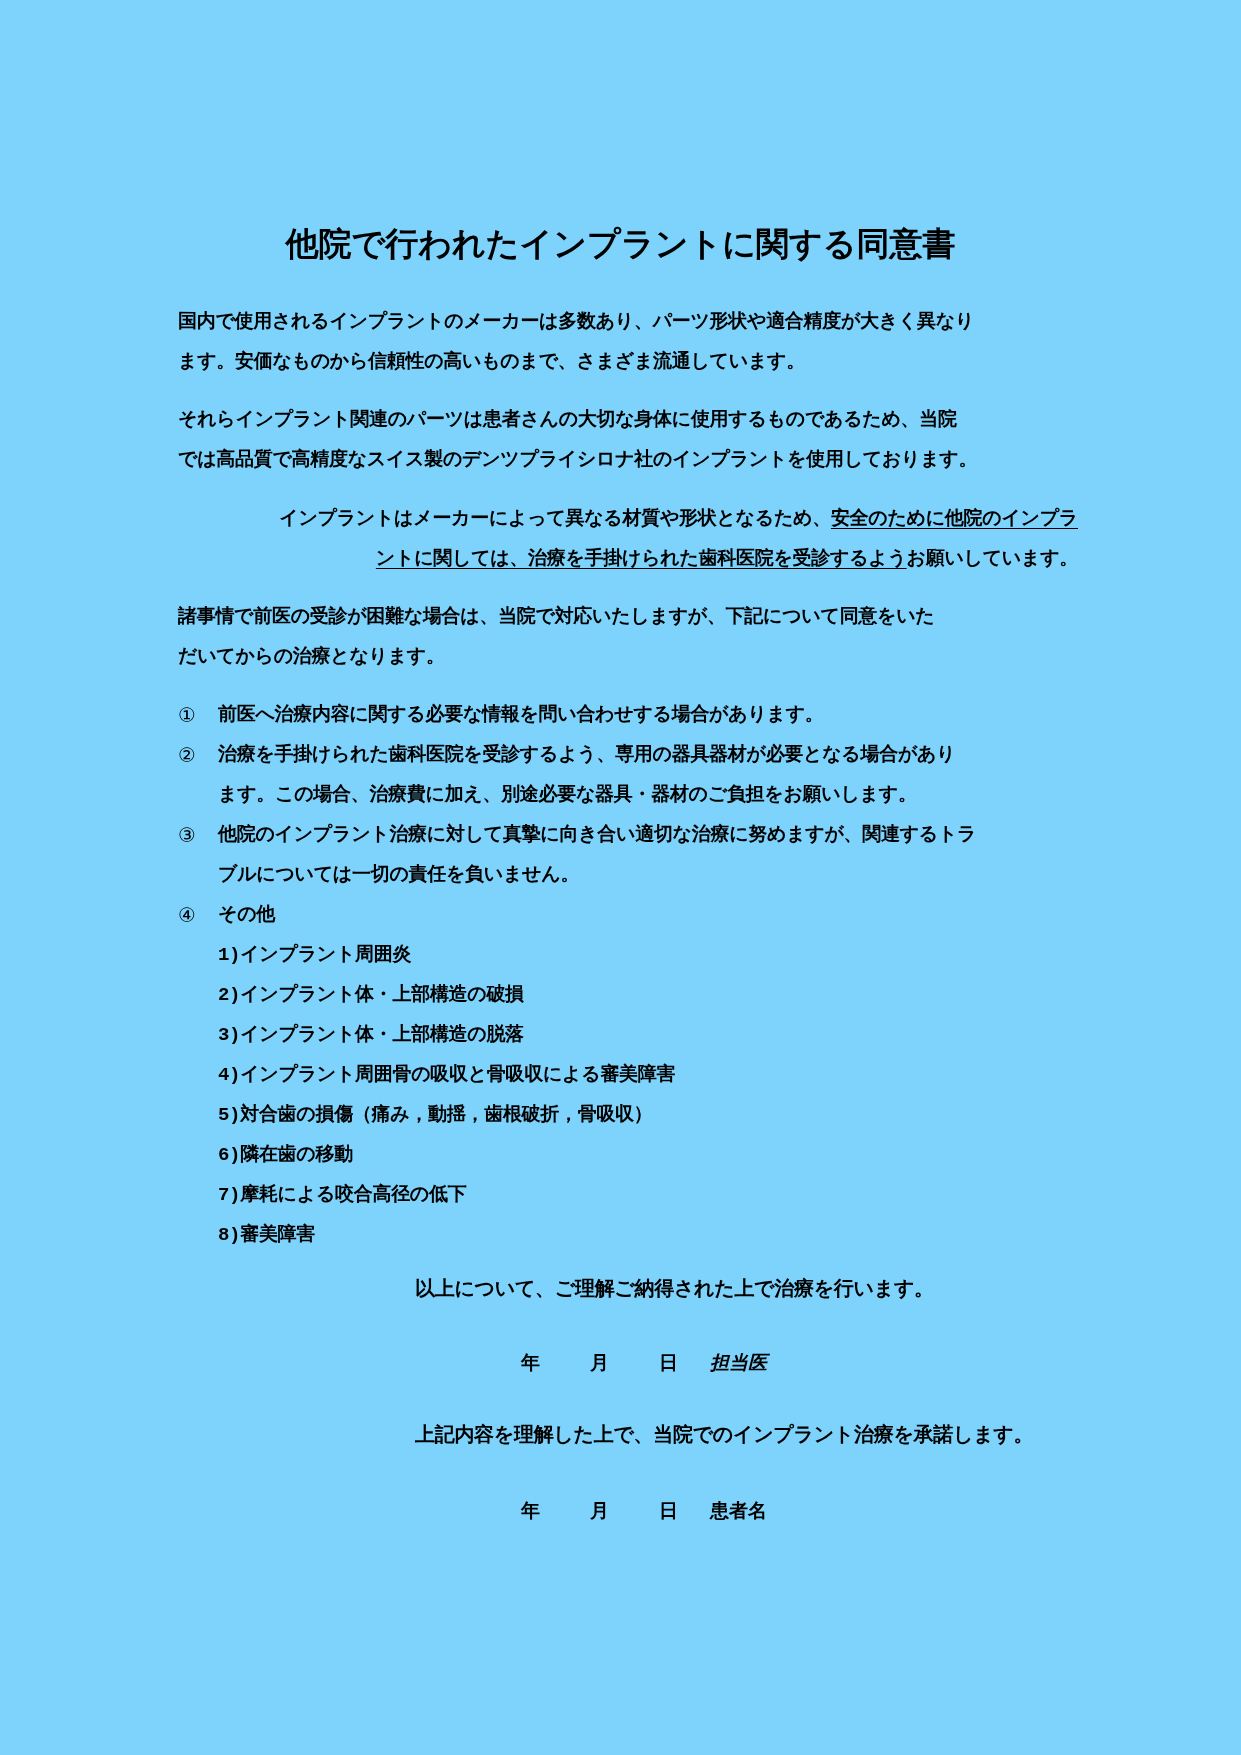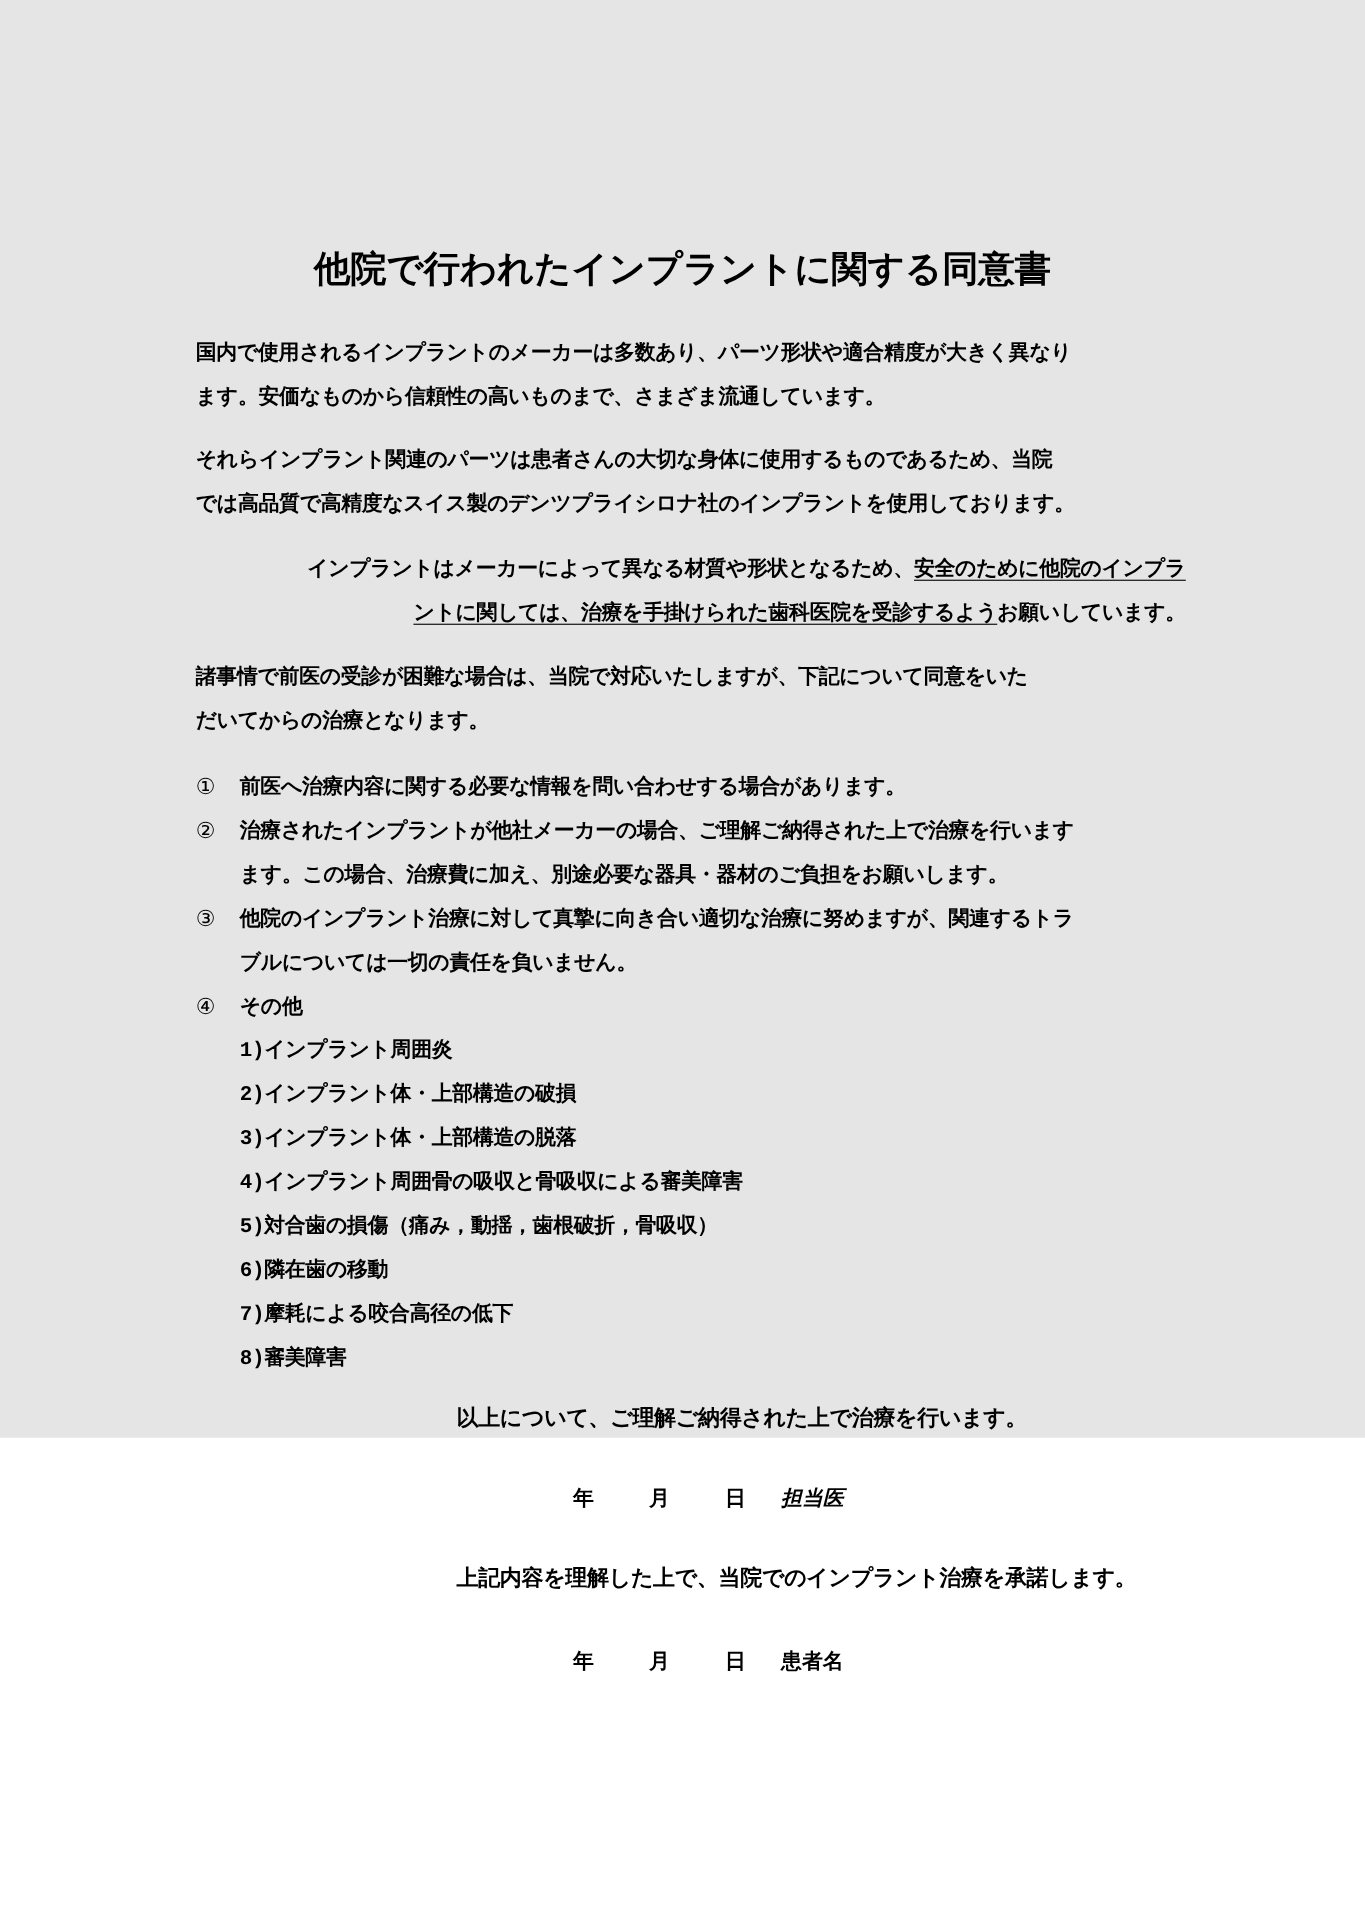--- a/index.html
+++ b/index.html
@@ -11,22 +11,22 @@
       width: 1241px;
       height: 1755px;
       position: relative;
       font-family: "DejaVu Sans", sans-serif;
       color: #000000;
       overflow: hidden;
     }
     .page {
       position: absolute;
       left: 0; top: 0;
-      width: 1241px; height: 1307px;
-      background: #e5e5e5;
+      width: 1241px; height: 1755px;
+      background: #7dd3fc;
     }
     .title {
       position: absolute;
       left: 0;
       top: 222px;
       width: 1241px;
       text-align: center;
       font-size: 33px;
       font-weight: bold;
       letter-spacing: 0px;
@@ -66,20 +66,21 @@
     .list-item .num {
       position: absolute;
       left: 0;
       top: 0;
       font-weight: normal;
       font-size: 20px;
     }
     .list-item .line {
       display: block;
       white-space: nowrap;
+      font-family: Liberation Mono, monospace;
     }
     .sublist {
       margin-top: 0;
       padding-left: 40px;
       font-family: Liberation Mono, monospace;
     }
     .sublist .sub {
       display: block;
       white-space: nowrap;
     }
@@ -130,21 +131,21 @@
     <span class="line"><span>だいてからの治療となります。</span></span>
   </div>
 
   <div class="list">
     <div class="list-item">
       <span class="num">①</span>
       <span class="line">前医へ治療内容に関する必要な情報を問い合わせする場合があります。</span>
     </div>
     <div class="list-item">
       <span class="num">②</span>
-      <span class="line">治療されたインプラントが他社メーカーの場合、ご理解ご納得された上で治療を行います</span>
+      <span class="line">治療を手掛けられた歯科医院を受診するよう、専用の器具器材が必要となる場合があり</span>
       <span class="line">ます。この場合、治療費に加え、別途必要な器具・器材のご負担をお願いします。</span>
     </div>
     <div class="list-item">
       <span class="num">③</span>
       <span class="line">他院のインプラント治療に対して真摯に向き合い適切な治療に努めますが、関連するトラ</span>
       <span class="line">ブルについては一切の責任を負いません。</span>
     </div>
     <div class="list-item">
       <span class="num">④</span>
       <span class="line">その他</span>

